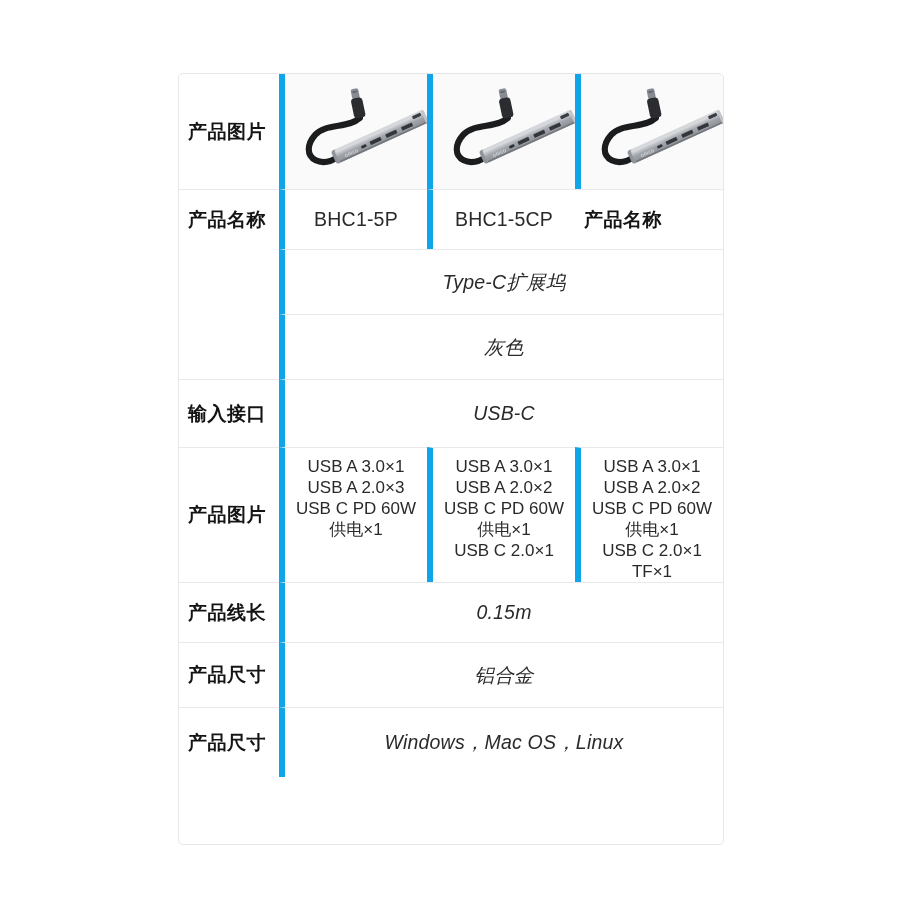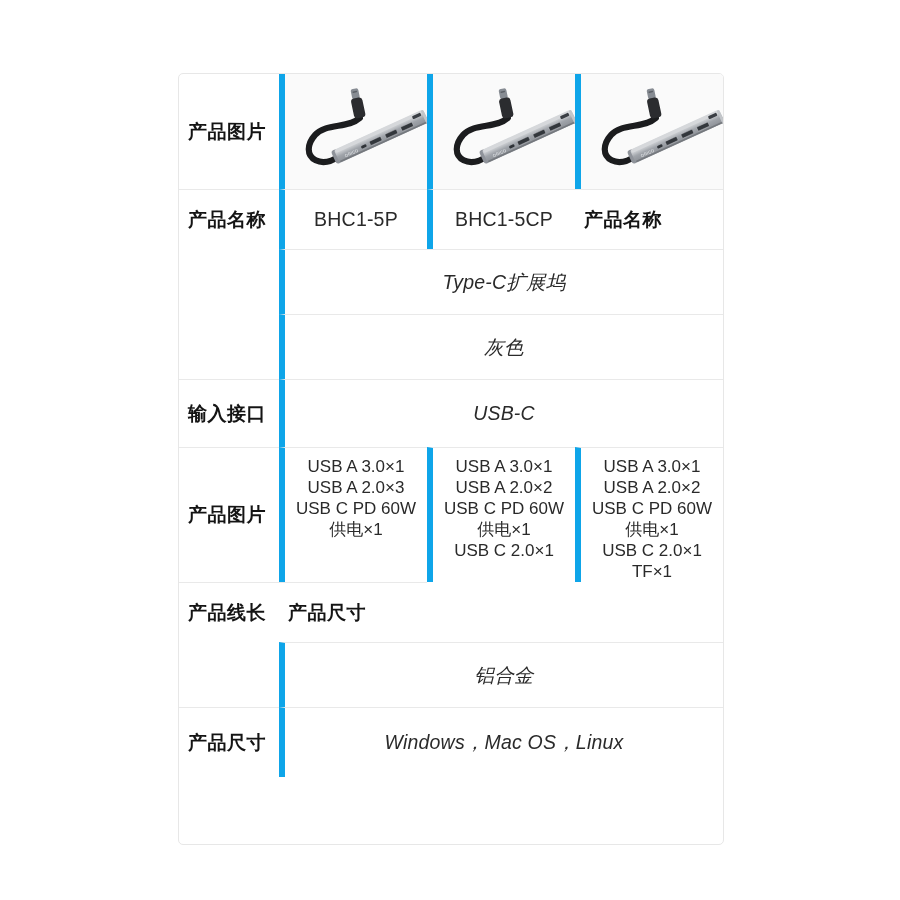--- a/index.html
+++ b/index.html
@@ -158,20 +158,21 @@
     <div class="cell bt bl ports">
       <div class="lines">USB A 3.0×1
 USB A 2.0×2
 USB C PD 60W
 供电×1
 USB C 2.0×1
 TF×1</div>
     </div>
 
     <div class="cell bt lbl">产品线长</div>
+    <div class="cell bt bl val span3">0.15m</div>
 
     <div class="cell bt lbl">产品尺寸</div>
 
     <div class="cell bt bl val span3">铝合金</div>
 
     <div class="cell bt lbl">产品尺寸</div>
     <div class="cell bt bl val span3">Windows，Mac OS，Linux</div>
 
   </div>
 </div>

